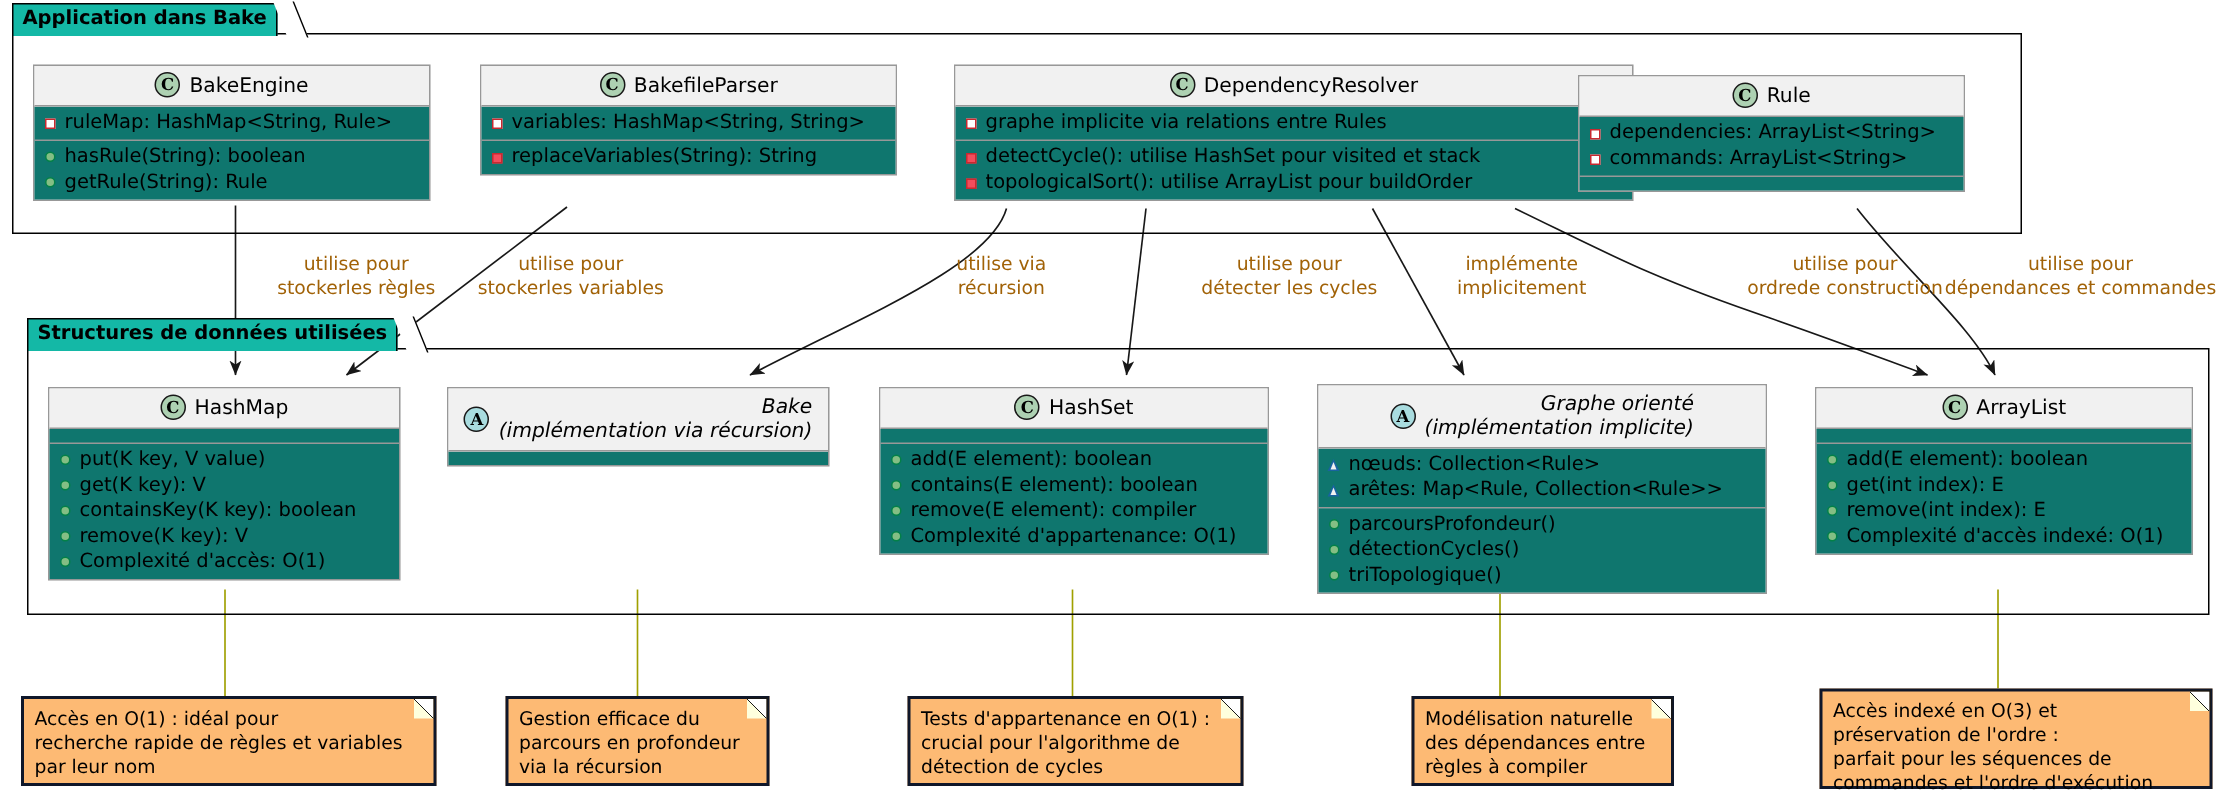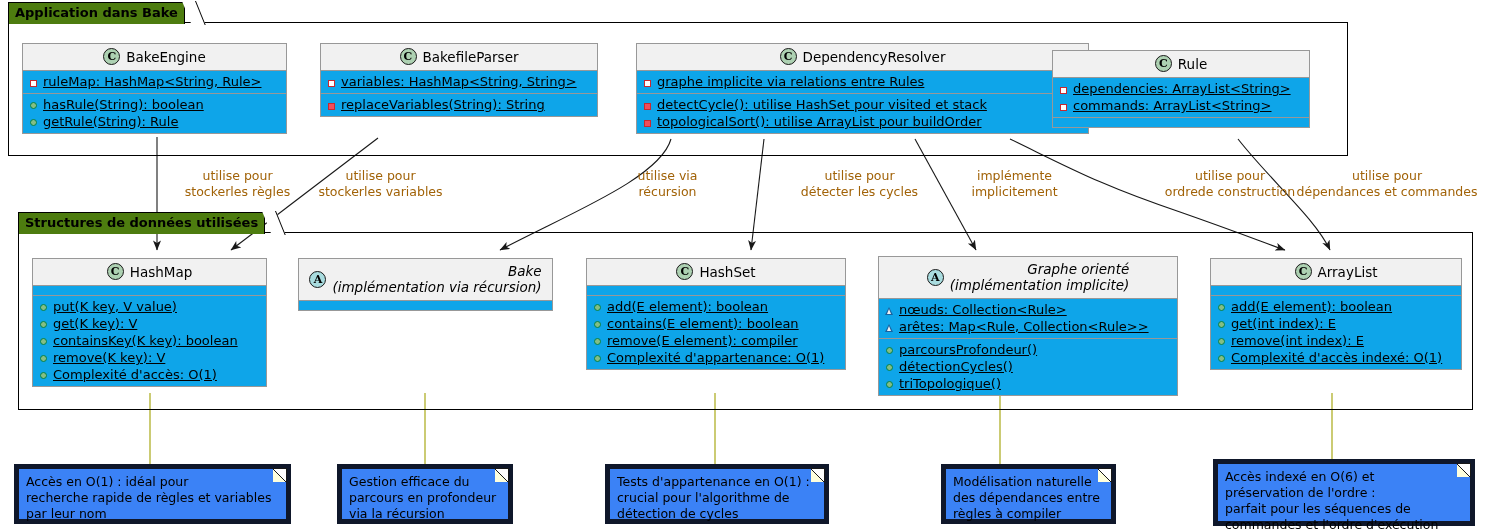--- a/index.html
+++ b/index.html
@@ -33,21 +33,21 @@
     position: absolute;
     border: 1.6px solid #000000;
     background: transparent;
     box-sizing: border-box;
   }
   .pkg-tab {
     position: absolute;
     height: 22px;
     border: 1.6px solid #000000;
     border-bottom: none;
-    background: #4d7c0f;
+    background: #14b8a6;
     box-sizing: border-box;
     font-weight: bold;
     font-size: 13px;
     line-height: 20px;
     padding: 0 6px 0 6px;
     white-space: nowrap;
     color: #000000;
   }
   .pkg-tab:after {
     content: "";
@@ -110,22 +110,21 @@
     margin-right: 6px;
     box-sizing: border-box;
     font-family: "DejaVu Serif", "Liberation Serif", serif;
   }
   .stereo.c { background: #ADD1B2; color: #000; }
   .stereo.a { background: #A9DCDF; color: #000; }
 
   .cls-sec {
     border-bottom: 1px solid #989898;
     padding: 2px 6px 3px 6px;
-    background: #0ea5e9;
-    text-decoration: underline;
+    background: #0f766e;
   }
   .cls-sec:last-child { border-bottom: none; }
   .cls-sec.empty { padding: 2px 6px; height: 5px; }
 
   .member {
     display: block;
     white-space: nowrap;
     font-size: 13px;
     line-height: 17px;
     color: #000000;
@@ -185,22 +184,22 @@
     left: 1.6px; top: 3.4px;
     width: 0; height: 0;
     border-left: 2.9px solid transparent;
     border-right: 2.9px solid transparent;
     border-bottom: 5.2px solid #F1F1F1;
   }
 
   
   .note {
     position: absolute;
-    background: #3b82f6;
-    border: 5px solid #0f172a;
+    background: #fdba74;
+    border: 2px solid #0f172a;
     box-sizing: border-box;
     padding: 5px 8px 5px 7px;
     font-size: 12.5px;
     line-height: 16px;
     color: #000000;
   }
   .note .fold {
     position: absolute;
     right: -1px;
     top: -1px;
@@ -435,19 +434,19 @@
 
   <div class="note" style="left:941px; top:464px; width:175px; height:60px;">
     <span class="fold"></span>
     <span class="note-line">Modélisation naturelle</span>
     <span class="note-line">des dépendances entre</span>
     <span class="note-line">règles à compiler</span>
   </div>
 
   <div class="note" style="left:1213px; top:459px; width:262px; height:67px;">
     <span class="fold"></span>
-    <span class="note-line">Accès indexé en O(6) et</span>
+    <span class="note-line">Accès indexé en O(3) et</span>
     <span class="note-line">préservation de l'ordre :</span>
     <span class="note-line">parfait pour les séquences de</span>
     <span class="note-line">commandes et l'ordre d'exécution</span>
   </div>
 
 </div>
 
 </body></html>

